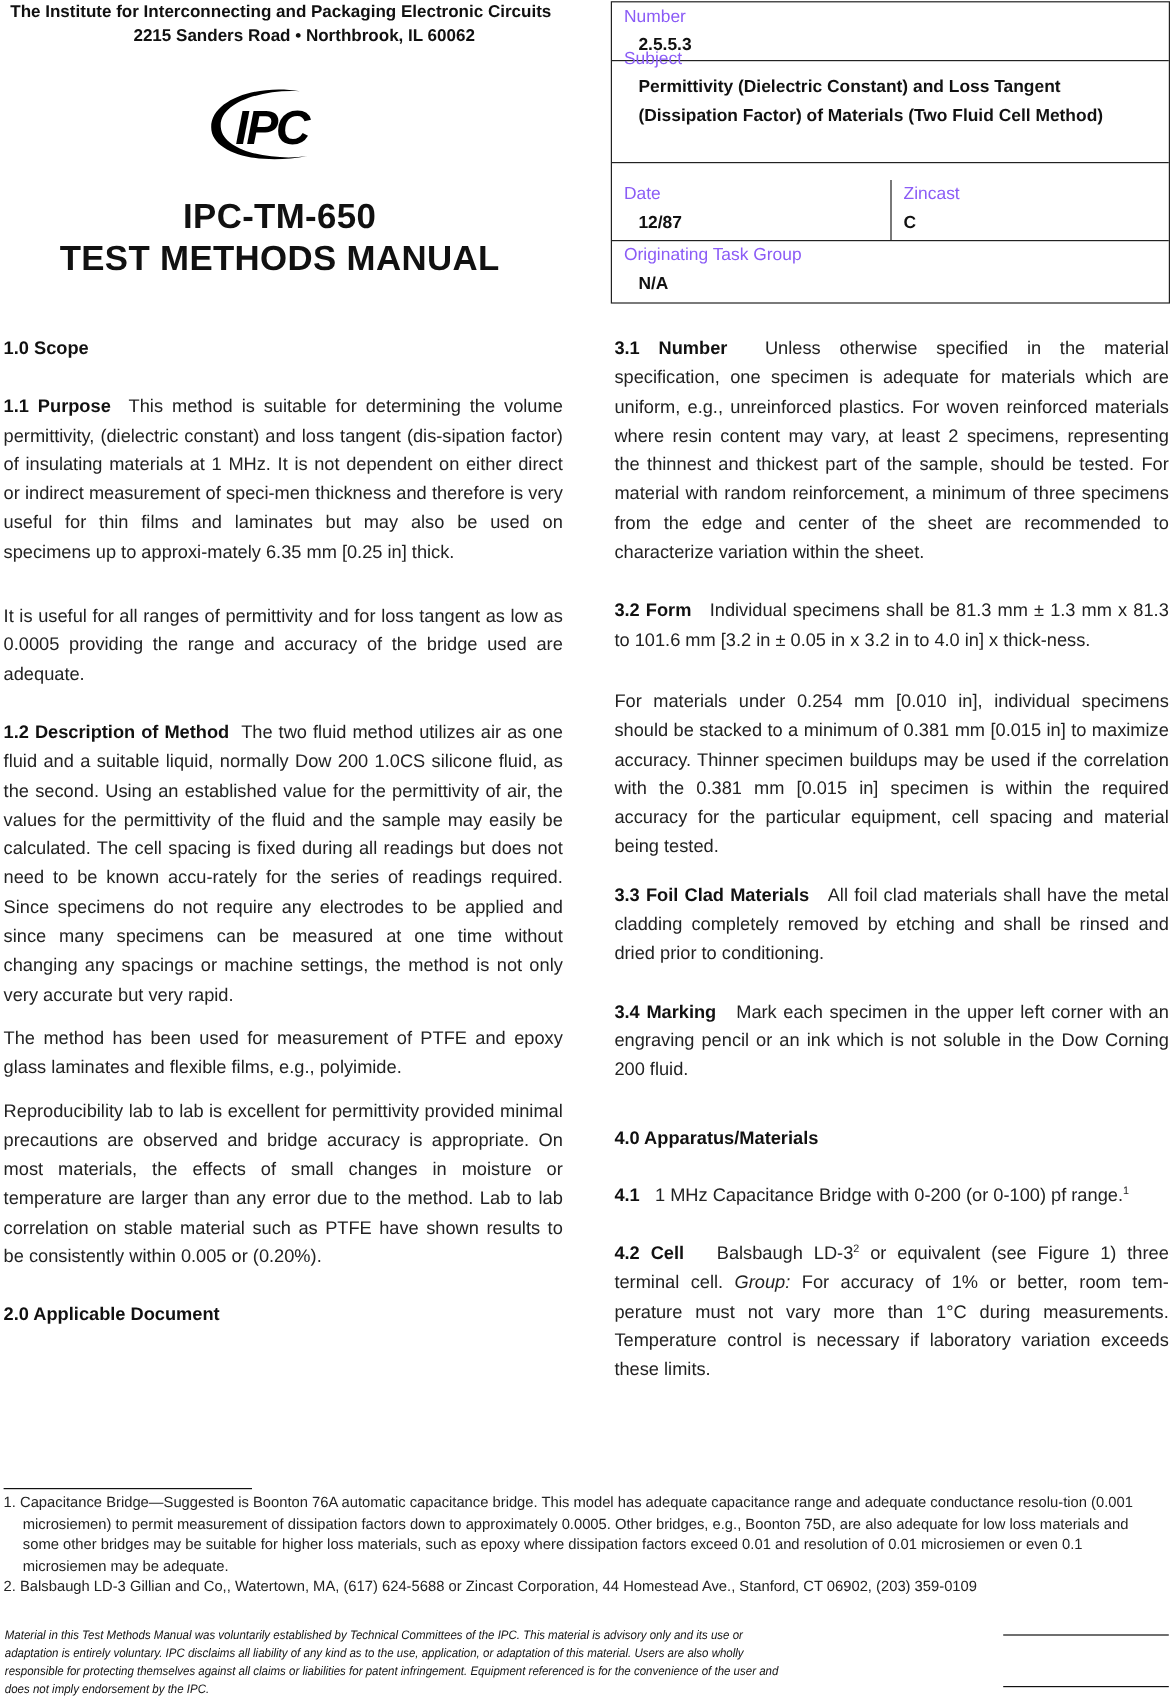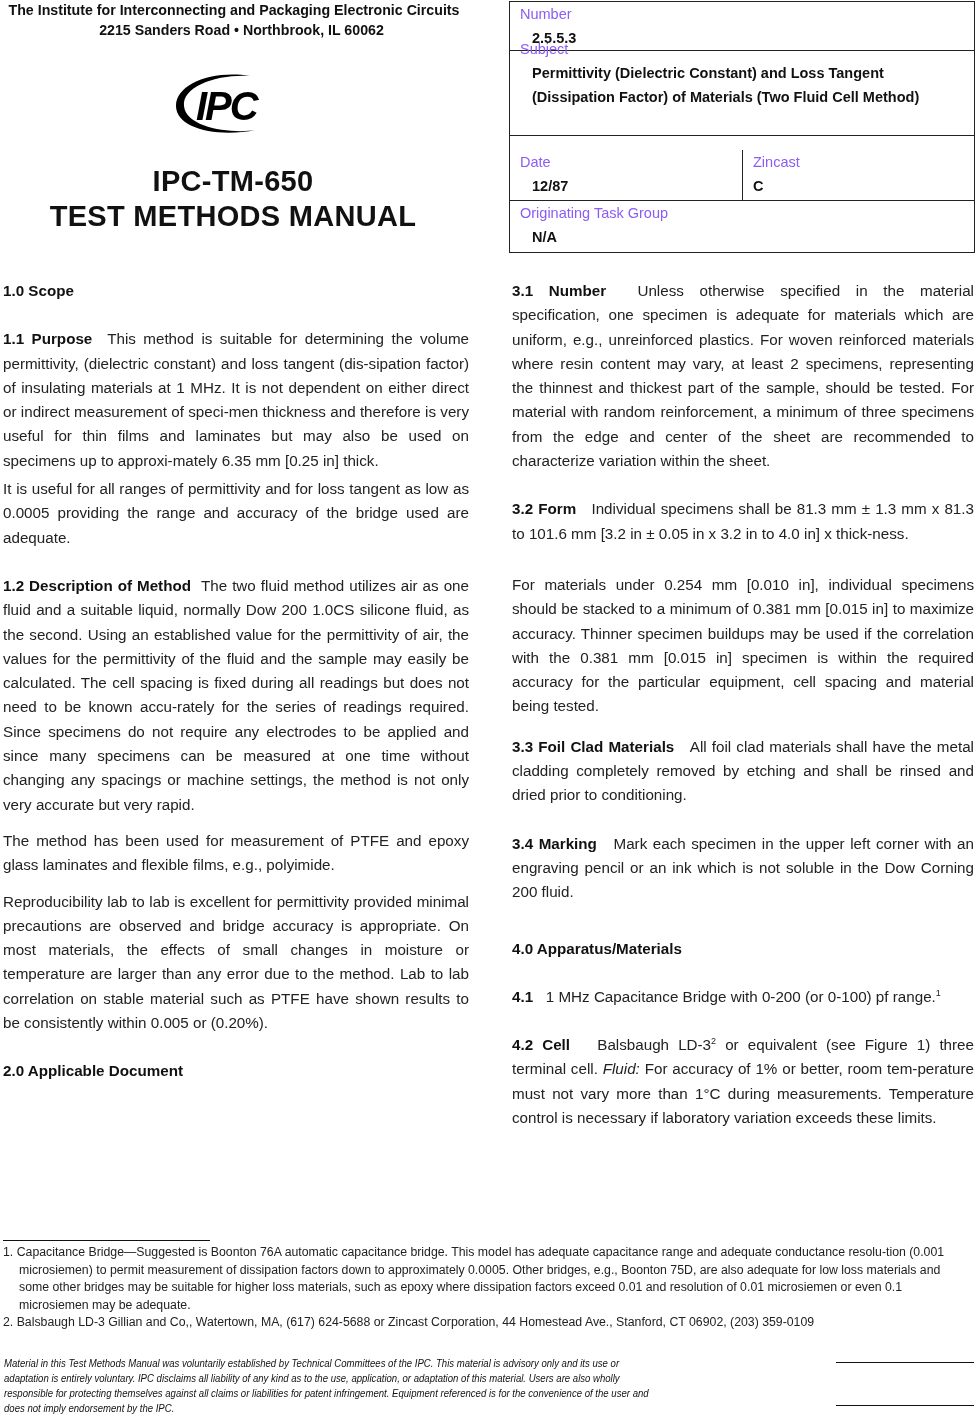--- a/index.html
+++ b/index.html
@@ -1,20 +1,20 @@
 <!DOCTYPE html>
 <html><head>
 <meta charset="utf-8">
 <style>
   * { box-sizing: border-box; margin: 0; padding: 0; }
   html, body { width: 976px; height: 1417px; background: #ffffff; overflow: hidden; }
   body { position: relative; font-family: "Liberation Sans", "DejaVu Sans", sans-serif; color: #111; }
 
   .hdr-org { position: absolute; left: 0; top: 0; width: 468px; text-align: center; font-size: 14.2px; font-weight: bold; line-height: 20px; color: #111; }
-  .hdr-addr { position: absolute; left: 0; top: 20px; width: 468px; text-align: center; font-size: 14.2px; font-weight: bold; line-height: 20px; padding-left: 15px; }
+  .hdr-addr { position: absolute; left: 12px; top: 20px; width: 468px; text-align: center; font-size: 14.2px; font-weight: bold; line-height: 20px; padding-left: 15px; }
   .logo { position: absolute; left: 172px; top: 70px; width: 112px; height: 68px; }
   .manual-title { position: absolute; left: 0; top: 164px; width: 466px; text-align: center; font-size: 29px; font-weight: bold; line-height: 35px; letter-spacing: 0.3px; }
 
   .info-table { position: absolute; left: 509px; top: 1px; width: 466px; height: 252px; border: 1.3px solid #222; }
   .info-row { position: absolute; left: 0; width: 100%; border-bottom: 1.3px solid #222; }
   .info-row.last { border-bottom: none; }
   .info-cell { position: absolute; top: 0; height: 100%; }
   .info-label { font-size: 14.5px; line-height: 24px; padding-left: 10px; color: #8b5cf6; }
   .info-value { font-size: 14.5px; font-weight: bold; line-height: 24px; padding-left: 22px; color: #111; }
   .info-value.sub { padding-right: 8px; }
@@ -76,21 +76,21 @@
     <div class="info-label">Originating Task Group</div>
     <div class="info-value">N/A</div>
   </div>
 </div>
 
 <div class="col left" style="top:279px;">
   <div class="sec-head">1.0  Scope</div>
   <div class="p" style="margin-top:24px;">
     <span class="h">1.1 Purpose</span>&nbsp;&nbsp;<span>This method is suitable for determining the volume permittivity, (dielectric constant) and loss tangent (dis-sipation factor) of insulating materials at 1 MHz. It is not dependent on either direct or indirect measurement of speci-men thickness and therefore is very useful for thin films and laminates but may also be used on specimens up to approxi-mately 6.35 mm [0.25 in] thick.</span>
   </div>
-  <div class="p" style="margin-top:4px;">It is useful for all ranges of permittivity and for loss tangent as low as 0.0005 providing the range and accuracy of the bridge used are adequate.</div>
+  <div class="p" style="margin-top:29px;">It is useful for all ranges of permittivity and for loss tangent as low as 0.0005 providing the range and accuracy of the bridge used are adequate.</div>
   <div class="p" style="margin-top:24px;">
     <span class="h">1.2  Description of Method</span>&nbsp;&nbsp;<span>The two fluid method utilizes air as one fluid and a suitable liquid, normally Dow 200 1.0CS silicone fluid, as the second. Using an established value for the permittivity of air, the values for the permittivity of the fluid and the sample may easily be calculated. The cell spacing is fixed during all readings but does not need to be known accu-rately for the series of readings required. Since specimens do not require any electrodes to be applied and since many specimens can be measured at one time without changing any spacings or machine settings, the method is not only very accurate but very rapid.</span>
   </div>
   <div class="p" style="margin-top:12px;">The method has been used for measurement of PTFE and epoxy glass laminates and flexible films, e.g., polyimide.</div>
   <div class="p" style="margin-top:12px;">Reproducibility lab to lab is excellent for permittivity provided minimal precautions are observed and bridge accuracy is appropriate. On most materials, the effects of small changes in moisture or temperature are larger than any error due to the method. Lab to lab correlation on stable material such as PTFE have shown results to be consistently within 0.005 or (0.20%).</div>
   <div class="sec-head" style="margin-top:24px;">2.0  Applicable Document</div>
 </div>
 
 <div class="col right" style="top:279px;">
   <div class="p">
@@ -104,21 +104,21 @@
     <span class="h">3.3  Foil Clad Materials</span>&nbsp;&nbsp;&nbsp;<span>All foil clad materials shall have the metal cladding completely removed by etching and shall be rinsed and dried prior to conditioning.</span>
   </div>
   <div class="p" style="margin-top:24px;">
     <span class="h">3.4  Marking</span>&nbsp;&nbsp;&nbsp;<span>Mark each specimen in the upper left corner with an engraving pencil or an ink which is not soluble in the Dow Corning 200 fluid.</span>
   </div>
   <div class="sec-head" style="margin-top:32px;">4.0  Apparatus/Materials</div>
   <div class="p" style="margin-top:24px;">
     <span class="h">4.1</span>&nbsp;&nbsp;&nbsp;<span>1 MHz Capacitance Bridge with 0-200 (or 0-100) pf range.</span><span class="sup">1</span>
   </div>
   <div class="p" style="margin-top:24px;">
-    <span class="h">4.2  Cell</span>&nbsp;&nbsp;&nbsp;<span>Balsbaugh LD-3</span><span class="sup">2</span><span> or equivalent (see Figure 1) three terminal cell. </span><em>Fluid:</em><span> For accuracy of 1% or better, room tem-perature must not vary more than 1°C during measurements. Temperature control is necessary if laboratory variation exceeds these limits.</span>
+    <span class="h">4.2  Cell</span>&nbsp;&nbsp;&nbsp;<span>Balsbaugh LD-3</span><span class="sup">2</span><span> or equivalent (see Figure 1) three terminal cell. </span><em>Group:</em><span> For accuracy of 1% or better, room tem-perature must not vary more than 1°C during measurements. Temperature control is necessary if laboratory variation exceeds these limits.</span>
   </div>
 </div>
 
 <div class="fn-rule"></div>
 <div class="footnotes">
   <div class="fn">1. Capacitance Bridge—Suggested is Boonton 76A automatic capacitance bridge. This model has adequate capacitance range and adequate conductance resolu-tion (0.001 microsiemen) to permit measurement of dissipation factors down to approximately 0.0005. Other bridges, e.g., Boonton 75D, are also adequate for low loss materials and some other bridges may be suitable for higher loss materials, such as epoxy where dissipation factors exceed 0.01 and resolution of 0.01 microsiemen or even 0.1 microsiemen may be adequate.</div>
   <div class="fn">2. Balsbaugh LD-3 Gillian and Co,, Watertown, MA, (617) 624-5688 or Zincast Corporation, 44 Homestead Ave., Stanford, CT 06902, (203) 359-0109</div>
 </div>
 
 <div class="disclaimer">Material in this Test Methods Manual was voluntarily established by Technical Committees of the IPC. This material is advisory only and its use or adaptation is entirely voluntary. IPC disclaims all liability of any kind as to the use, application, or adaptation of this material. Users are also wholly responsible for protecting themselves against all claims or liabilities for patent infringement. Equipment referenced is for the convenience of the user and does not imply endorsement by the IPC.</div>

